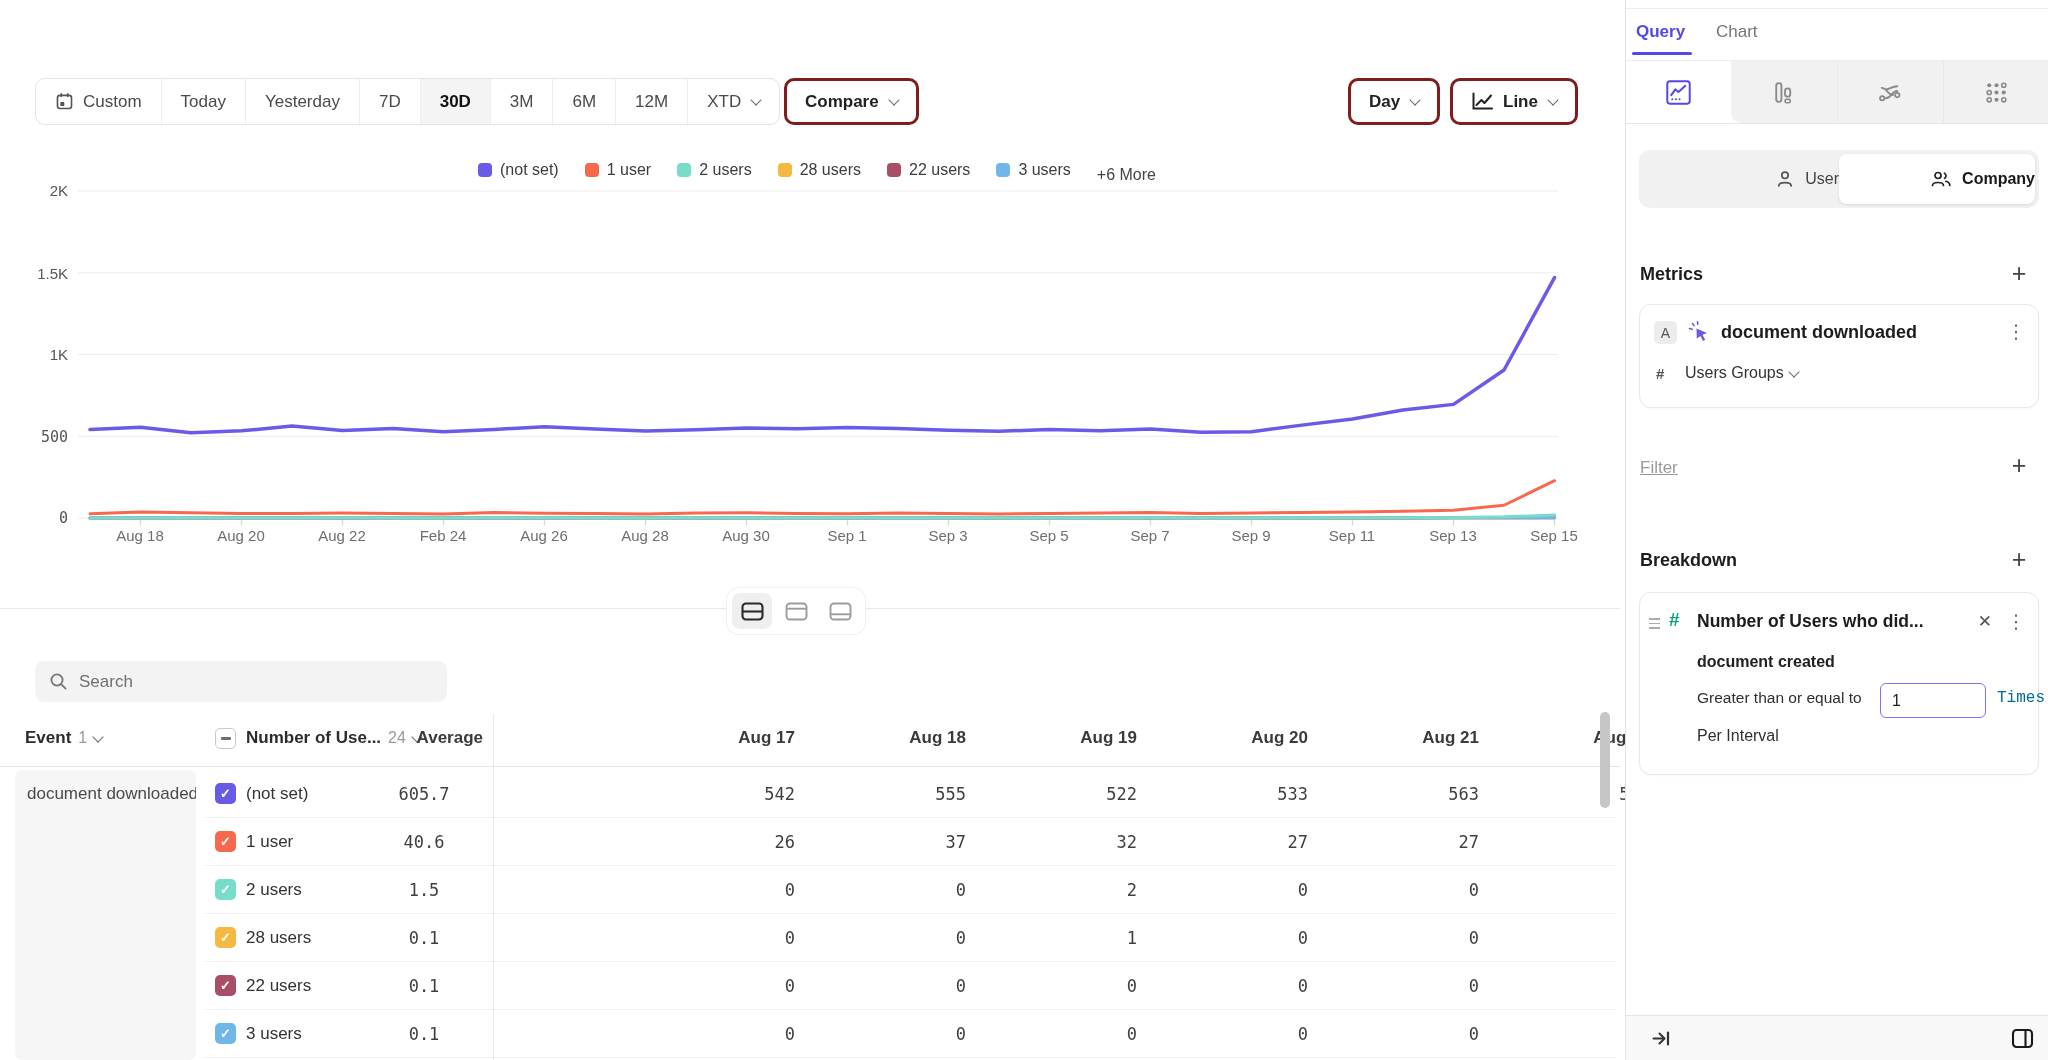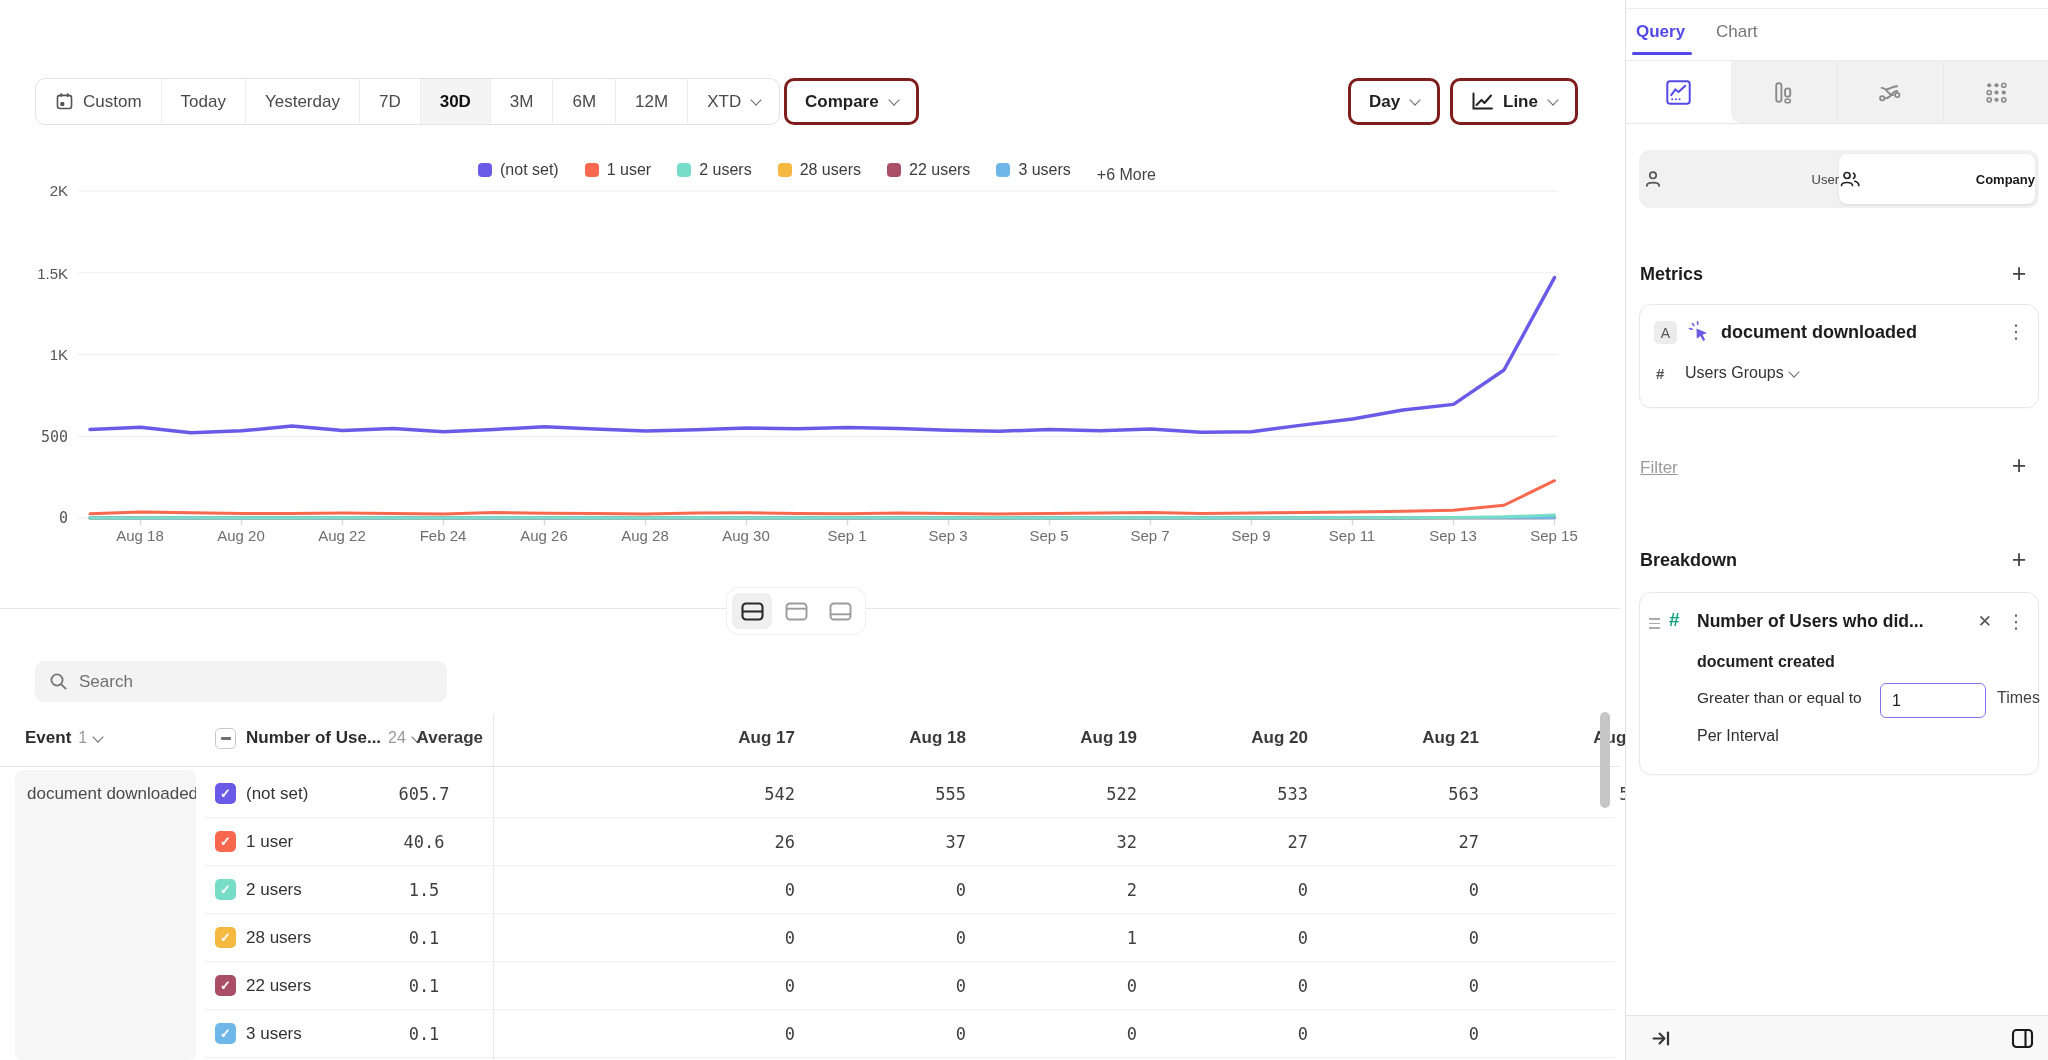--- a/index.html
+++ b/index.html
@@ -73,22 +73,22 @@
   .tab.c { left:90px; color:#767676; }
   .tab-underline { position:absolute; left:6px; top:52px; width:60px; height:3px; border-radius:2px; background:#5348E8; }
   .tabs-border { position:absolute; left:0; top:60px; width:423px; height:1px; background:#ECECEC; }
   .ctypes { position:absolute; left:0; top:61px; width:423px; height:63px; display:flex; border-bottom:1px solid #E6E6E6; }
   .ctype { flex:1; display:flex; align-items:center; justify-content:center; cursor:pointer; background:#F1F1F2; border-right:1px solid #E8E8E8; }
   .ctype:last-child { border-right:none; }
   .ctype.sel { background:#fff; border-right:none; }
   .ctype.r2 { border-bottom-left-radius:10px; }
   .aud { position:absolute; left:13px; top:150px; width:400px; height:58px; background:#F1F1F2;
     border-radius:11px; display:flex; padding:4px; }
-  .aud-half { flex:1; display:flex; align-items:center; justify-content:space-between; gap:10px;
-    font-size:13px; color:#444; cursor:pointer; border-radius:8px; }
+  .aud-half { flex:1; display:flex; align-items:center; justify-content:flex-end; gap:10px;
+    font-size:16px; color:#444; cursor:pointer; border-radius:8px; }
   .aud-half.sel { background:#fff; box-shadow:0 1px 3px rgba(0,0,0,.10); font-weight:700; color:#191919; }
   .phead { position:absolute; left:14px; font-size:18px; font-weight:700; color:#1d1d1d; }
   .phead.muted { font-weight:400; color:#9A9A9A; font-size:17px;text-decoration:underline; }
   .plus { position:absolute; right:16px; width:26px; text-align:center; font-size:25px; font-weight:300; color:#444; cursor:pointer; line-height:26px; }
   .plus::after { content:"+"; }
   .card { position:absolute; left:13px; width:400px; background:#fff; border:1px solid #E8E8E8;
     border-radius:12px; box-shadow:0 1px 2px rgba(0,0,0,.03); }
   .badgeA { position:absolute; left:14px; top:16px; width:23px; height:23px; background:#ECECEC; border-radius:5px;
     font-size:14px; color:#555; display:flex; align-items:center; justify-content:center; }
   .kebab { position:absolute; right:12px; width:20px; text-align:center; font-size:19px; color:#666; cursor:pointer; }
@@ -469,21 +469,21 @@
           <i></i>
           <i></i>
         </div>
       <div class="ghash">#</div>
       <div class="abs" style="left:57px; top:18px; font-size:17.5px; font-weight:700; color:#1c1c1c; white-space:nowrap;">Number of Users who did...</div>
       <div class="close-x" style="top:18px"></div>
       <div class="kebab" style="top:17px"></div>
       <div class="abs" style="left:57px; top:60px; font-size:16px; font-weight:700; color:#222;">document created</div>
       <div class="abs" style="left:57px; top:96px; font-size:15.5px; color:#2f2f2f;">Greater than or equal to</div>
       <input class="val-input" type="text" value="1" style="">
-      <div class="abs" style="left:357px; top:96px; font-size:16px; color:#404040;">Times</div>
+      <div class="abs" style="left:357px; top:96px; font-size:16px; color:#0369a1;font-family:Liberation Mono, monospace;">Times</div>
       <div class="abs" style="left:57px; top:134px; font-size:16px; color:#2f2f2f;">Per Interval</div>
     </div>
 
     <div class="pfoot">
       <svg class="abs" style="left:25px; top:12px;" width="21" height="21" viewBox="0 0 21 21">
         <line x1="2.5" y1="10.5" x2="12.5" y2="10.5" stroke="#333" stroke-width="2" stroke-linecap="round"></line>
         <path d="M8.5 5.5 L13.5 10.5 L8.5 15.5" fill="none" stroke="#333" stroke-width="2" stroke-linecap="round" stroke-linejoin="round"></path>
         <line x1="17" y1="4.5" x2="17" y2="16.5" stroke="#333" stroke-width="2.2" stroke-linecap="round"></line>
       </svg>
       <svg class="abs" style="right:14px; top:10px;" width="25" height="25" viewBox="0 0 25 25">

